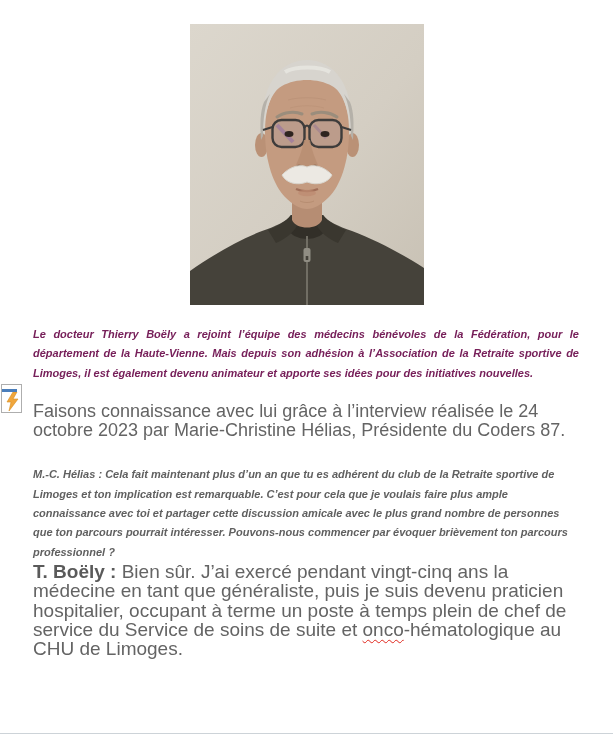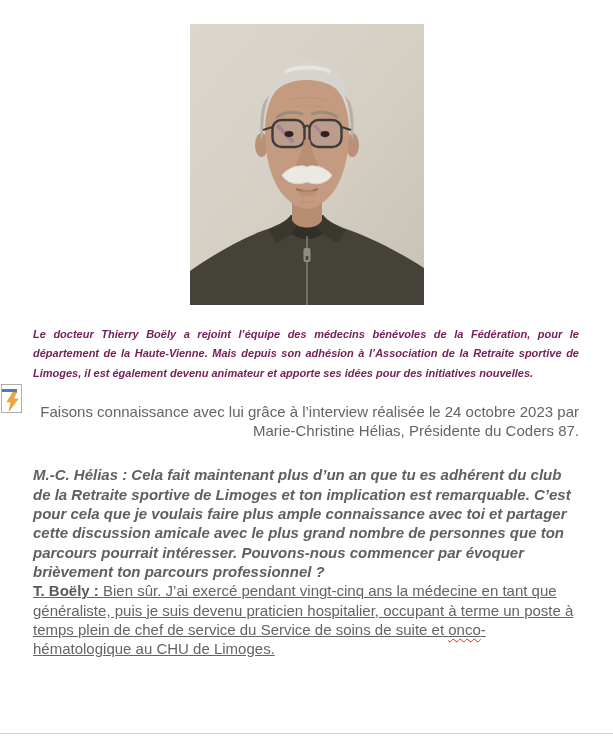--- a/index.html
+++ b/index.html
@@ -13,35 +13,33 @@
 
   p.intro {
     margin-top:20px;
     font-size:11px; line-height:19.3px;
     font-weight:bold; font-style:italic;
     color:#77205a;
     text-align:justify;
   }
   p.lead {
     margin-top:19px;
-    font-size:15px; line-height:19.3px;
+    font-size:18px; line-height:19.3px;
     color:#646464;
-    text-align:right;
   }
   p.question {
     margin-top:25px;
-    font-size:15px; line-height:19.3px;
+    font-size:11px; line-height:19.3px;
     font-weight:bold; font-style:italic;
     color:#606060;
   }
   p.answer {
     margin-top:0;
-    font-size:15px; line-height:19.3px;
+    font-size:19px; line-height:19.3px;
     color:#646464;
-    text-decoration:underline;
   }
   .a-speaker { font-weight:bold; color:#5a5a5a; }
   .misspell {
     text-decoration:underline wavy #e0281e 1px;
     text-underline-offset:3px;
     text-decoration-skip-ink:none;
   }
 
   .autocorrect-btn {
     position:absolute; left:1px; top:384px;

